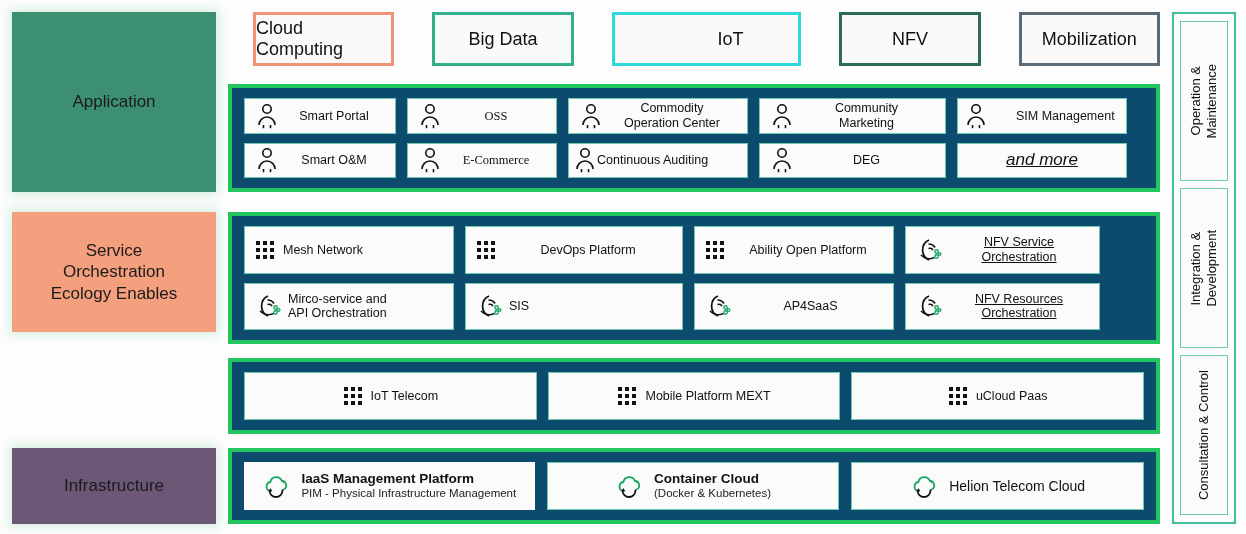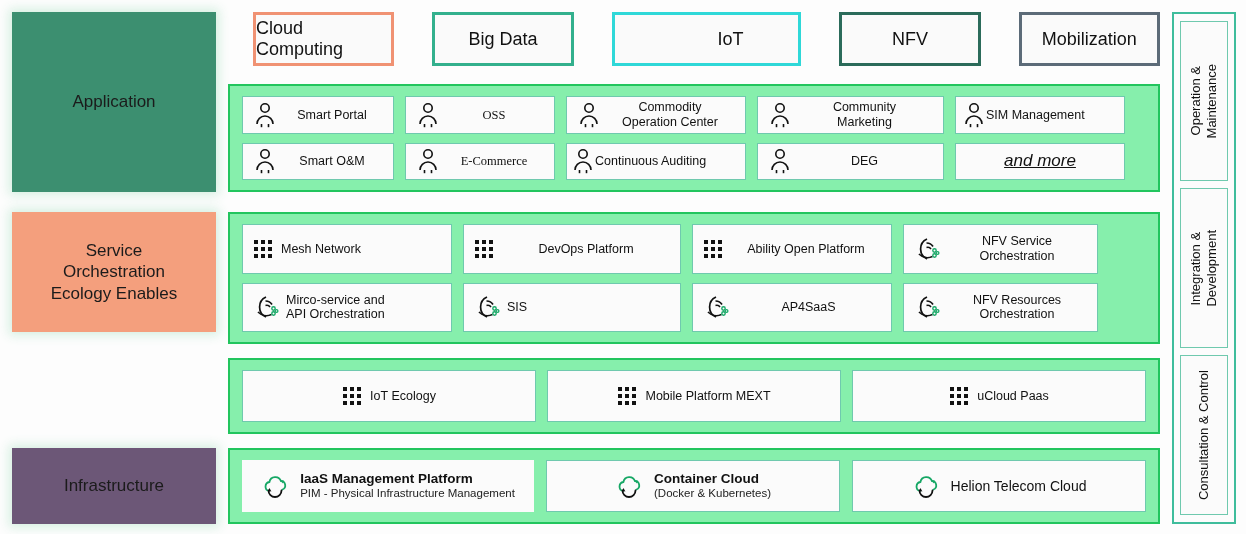--- a/index.html
+++ b/index.html
@@ -19,21 +19,21 @@
     box-shadow:0 0 10px 3px rgba(210,238,222,.95);
   }
   .cat.app   {top:12px;height:180px;background:#3c8f70;}
   .cat.svc   {top:212px;height:120px;background:#f49f7d;}
   .cat.sys   {top:358px;height:76px;background:#769289;}
   .cat.infra {top:448px;height:76px;background:#6c5777;}
 
   
   .panel{
     position:absolute;left:228px;right:86px;
-    border:2px solid #22c55e;background:#86efac;
+    border:4px solid #22c55e;background:#0c4a6e;
     box-sizing:border-box;
   }
   .panel.app   {top:84px;height:108px;}
   .panel.svc   {top:212px;height:132px;}
   .panel.sys   {top:358px;height:76px;}
   .panel.infra {top:448px;height:76px;}
 
   
   .tabs{position:absolute;left:228px;top:12px;right:86px;height:54px;display:flex;gap:13px;}
   .tab{
@@ -54,27 +54,27 @@
   .card .lbl{flex:1;text-align:center;line-height:1.15;}
   .card.center{justify-content:center;}
   .card.center .lbl{flex:0 1 auto;}
   .emph{font-style:italic;text-decoration:underline;font-size:17px;}
 
   
   .w-sp{flex:0 0 152px;}
   .w-oss{flex:0 0 150px;font-family:Liberation Serif, serif;}
   .w-coc{flex:0 0 180px;}
   .w-cm{flex:0 0 187px;}
-  .w-sim{flex:0 0 170px;}
+  .w-sim{flex:0 0 170px;gap:28px;}
 
   
   .w-s1{flex:0 0 210px;padding-left:10px;}
   .w-s2{flex:0 0 218px;}
   .w-s3{flex:0 0 200px;align-items:center;}
-  .w-s4{flex:0 0 195px;}
+  .w-s4{flex:0 0 195px;text-decoration:underline;}
 
   
   .ico{flex:0 0 auto;display:inline-flex;align-items:center;justify-content:center;}
   .ico.person{width:24px;height:26px;margin-right:4px;}
   .ico.dots{width:20px;height:20px;margin-right:8px;}
   .ico.orch{width:26px;height:24px;margin-right:7px;}
   .ico.cloud{width:30px;height:24px;margin-right:9px;}
 
   .dotgrid{display:grid;grid-template-columns:repeat(3,4px);grid-template-rows:repeat(3,4px);gap:3px;}
   .dotgrid i{display:block;width:4px;height:4px;background:#121212;}
@@ -393,21 +393,21 @@
                 <i></i>
                 <i></i>
                 <i></i>
                 <i></i>
                 <i></i>
                 <i></i>
                 <i></i>
                 <i></i>
               </span>
           </span>
-          <span class="lbl">IoT Ecology</span>
+          <span class="lbl">IoT Telecom</span>
         </div>
         <div class="card center">
           <span class="ico dots">
             <span class="dotgrid">
                 <i></i>
                 <i></i>
                 <i></i>
                 <i></i>
                 <i></i>
                 <i></i>

